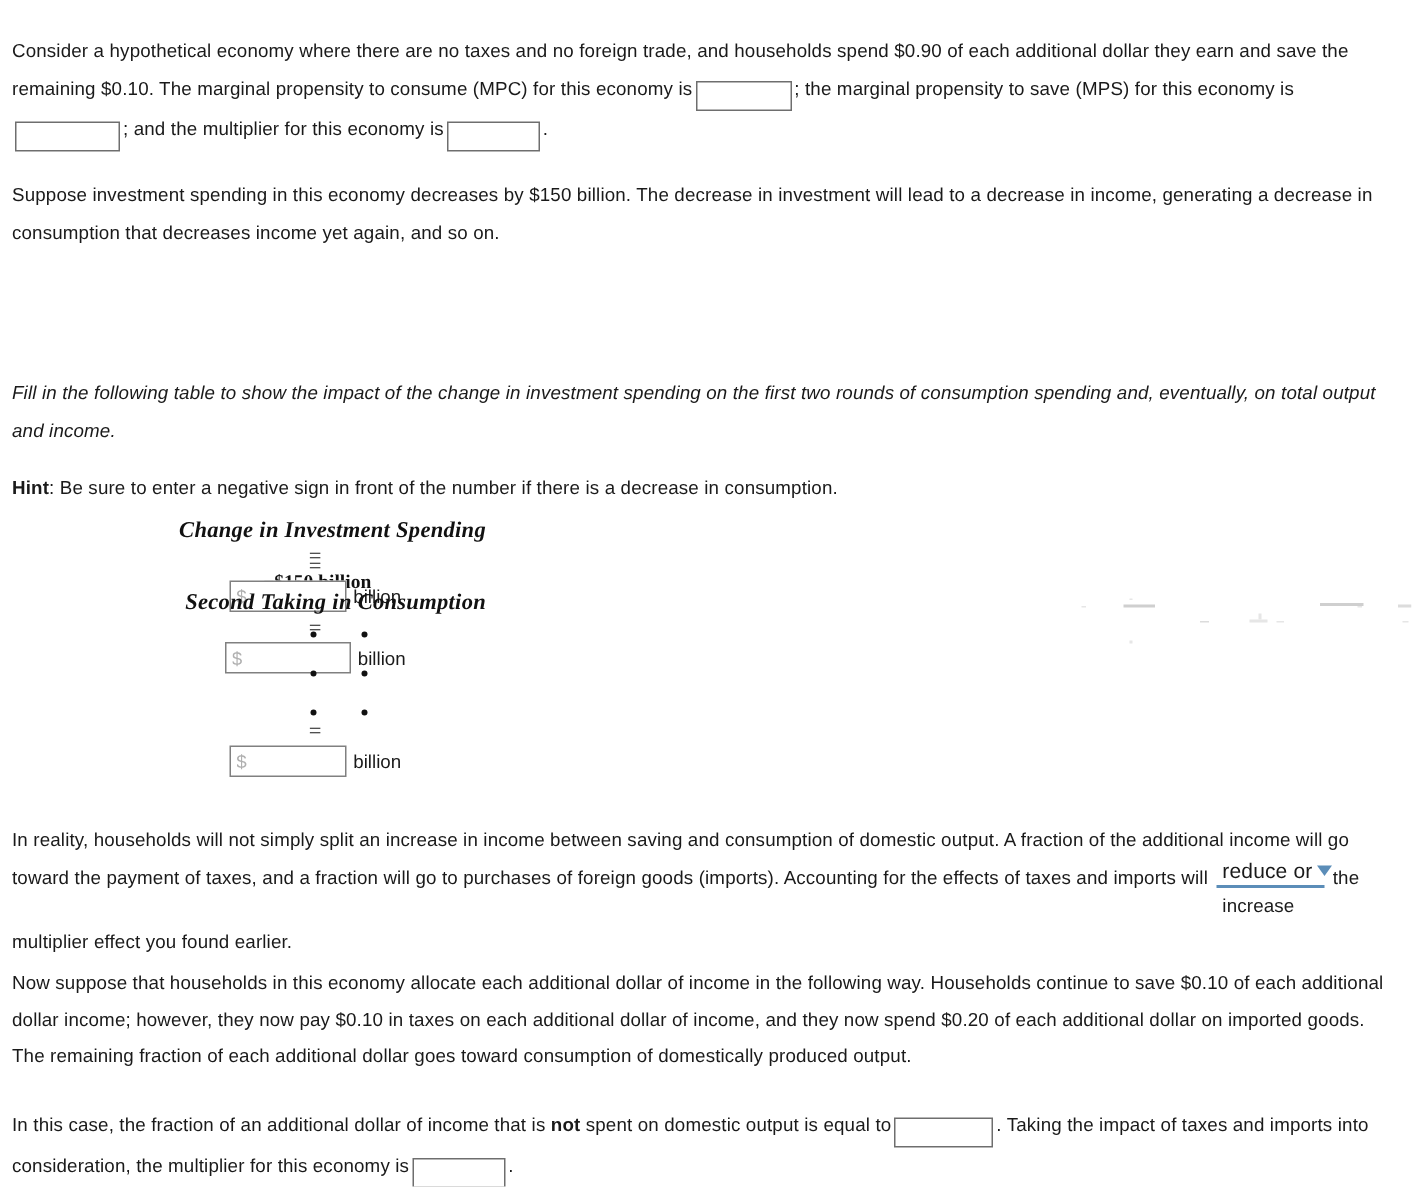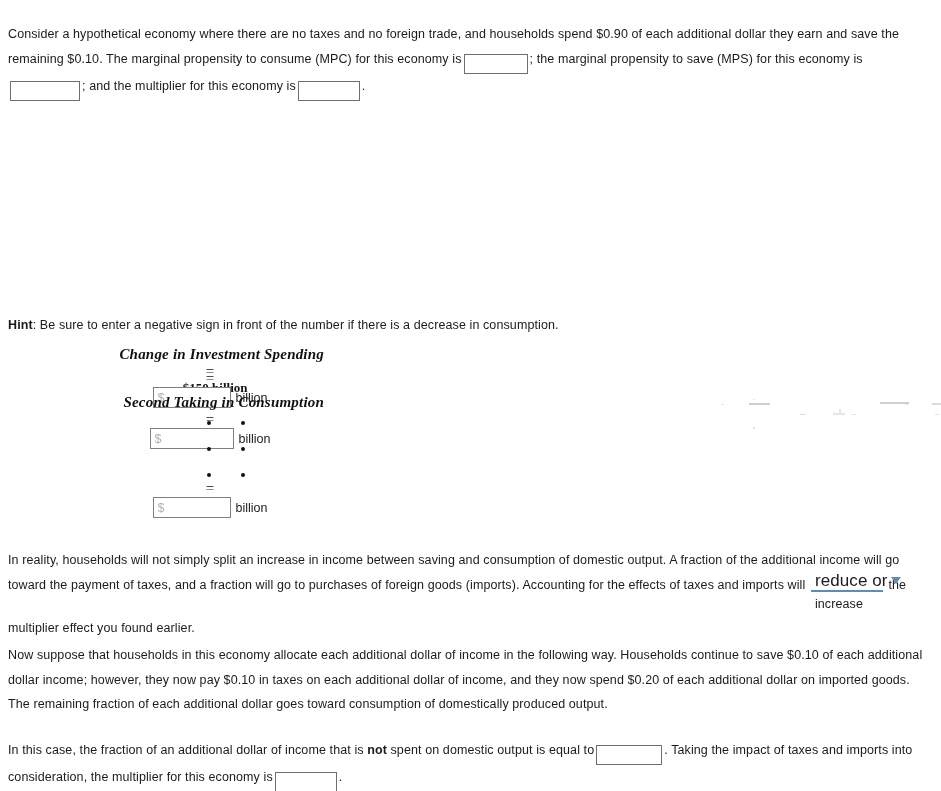--- a/index.html
+++ b/index.html
@@ -160,21 +160,21 @@
   .dd-line1 {
     display: flex;
     align-items: center;
     justify-content: space-between;
     border-bottom: 2px solid #5b8db8;
     padding: 0 1px 1px 4px;
     line-height: 17px;
     height: 19px;
   }
   .dd-text1 {
-    font-size: 17px;
+    font-size: 14px;
     color: #1a1a1a;
     white-space: nowrap;
   }
   .dd-caret {
     width: 0;
     height: 0;
     border-left: 5.5px solid transparent;
     border-right: 5.5px solid transparent;
     border-top: 7px solid #5b8db8;
     margin-left: 3px;
@@ -190,21 +190,27 @@
 </style>
 </head>
 <body>
 
 <div class="page">
 
   <div class="para" style="top:22px; width:915px;">
     <span>Consider a hypothetical economy where there are no taxes and no foreign trade, and households spend $0.90 of each additional dollar they earn and save the remaining $0.10. The marginal propensity to consume (MPC) for this economy is</span><input class="blank" type="text" value="" style=""><span>; the marginal propensity to save (MPS) for this economy is</span><input class="blank w70" type="text" value="" style=""><span>; and the multiplier for this economy is</span><input class="blank w62" type="text" value="" style=""><span>.</span>
   </div>
 
-
+  <div class="para" style="top:118px; width:912px;">
+    <span>Suppose investment spending in this economy decreases by $150 billion. The decrease in investment will lead to a decrease in income, generating a decrease in consumption that decreases income yet again, and so on.</span>
+  </div>
+
+  <div class="para italic" style="top:250px; width:912px;">
+    <span>Fill in the following table to show the impact of the change in investment spending on the first two rounds of consumption spending and, eventually, on total output and income.</span>
+  </div>
 
   <div class="para" style="top:313px; width:912px;">
     <b>Hint</b><span>: Be sure to enter a negative sign in front of the number if there is a decrease in consumption.</span>
   </div>
 
   <div class="calc-table">
 
     <div class="calc-row">
       <div class="calc-label">Change in Investment Spending</div>
       <div class="calc-eq">=</div>

